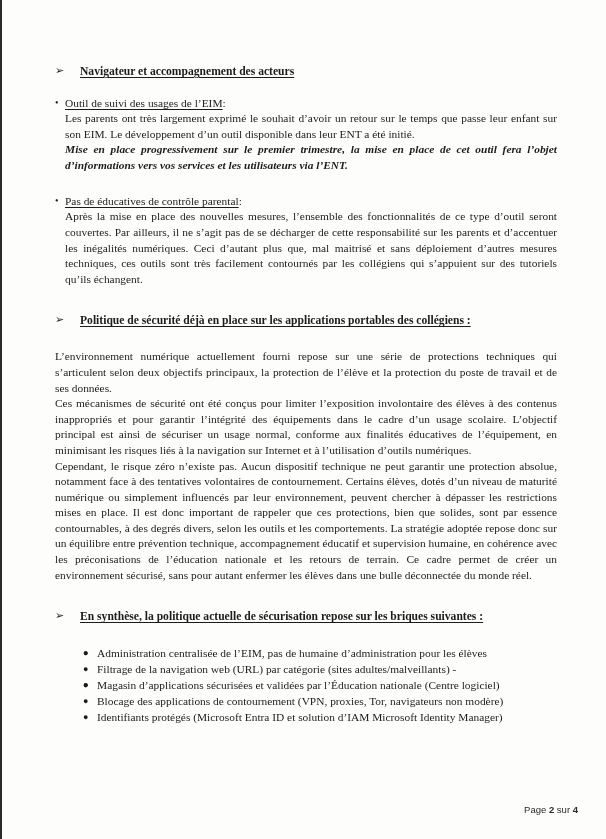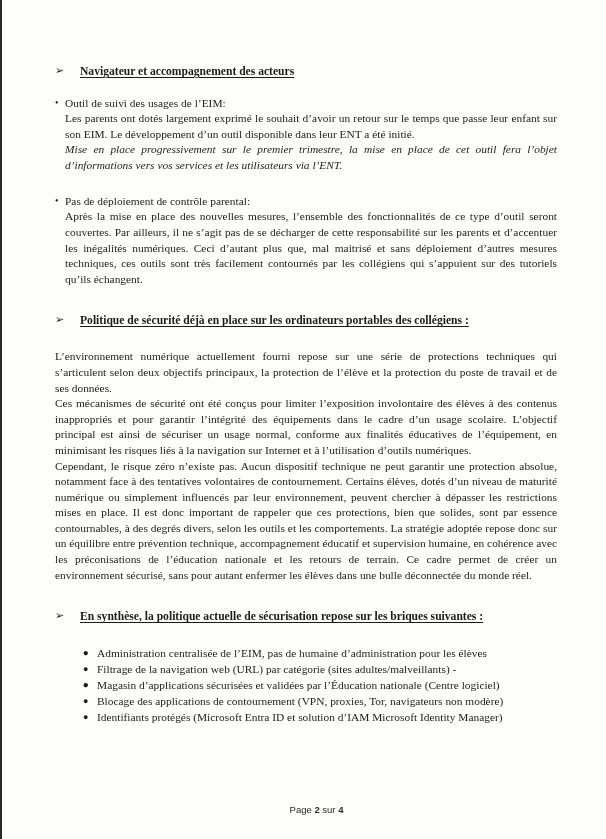--- a/index.html
+++ b/index.html
@@ -77,34 +77,35 @@
     margin: 0;
   }
   .subsection-title .disc-glyph {
     position: absolute;
     left: 0;
     top: 0;
     font-size: 10px;
     line-height: 16px;
   }
   .subsection-title .underlined {
+    text-decoration: underline;
     text-underline-offset: 2px;
   }
 
   .para {
     margin: 0;
     font-size: 11.4px;
     line-height: 15.6px;
     text-align: justify;
   }
   .para.indented {
     padding-left: 10px;
   }
   .para.emph {
-    font-weight: normal;
+    font-weight: bold;
     font-style: italic;
   }
 
   .spacer-sm { height: 9px; }
   .spacer-md { height: 14px; }
   .spacer-lg { height: 20px; }
   .spacer-xl { height: 26px; }
 
   
   .brick-list {
@@ -127,21 +128,21 @@
     font-size: 9px;
     line-height: 15.6px;
   }
 
   
   .footer {
     position: absolute;
     left: 55px;
     right: 28px;
     bottom: 24px;
-    text-align: center;
+    text-align: right;
     font-family: "Liberation Sans", "DejaVu Sans", sans-serif;
     font-size: 9.5px;
     color: #2a2a2a;
   }
   .footer b { font-weight: bold; }
 </style>
 </head>
 <body>
 
 <div class="page">
@@ -155,39 +156,39 @@
       <span class="heading-text">Navigateur et accompagnement des acteurs</span>
     </div>
 
     <div class="spacer-sm"></div>
 
     <div class="subsection">
       <p class="subsection-title">
         <span class="disc-glyph">•</span>
         <span class="underlined">Outil de suivi des usages de l’EIM</span><span>:</span>
       </p>
-      <p class="para indented">Les parents ont dotés largement exprimé le souhait d’avoir un retour sur le temps que passe leur enfant sur son EIM. Le développement d’un outil disponible dans leur ENT a été initié.</p>
+      <p class="para indented">Les parents ont très largement exprimé le souhait d’avoir un retour sur le temps que passe leur enfant sur son EIM. Le développement d’un outil disponible dans leur ENT a été initié.</p>
       <p class="para indented emph">Mise en place progressivement sur le premier trimestre, la mise en place de cet outil fera l’objet d’informations vers vos services et les utilisateurs via l’ENT.</p>
     </div>
 
     <div class="spacer-lg"></div>
 
     <div class="subsection">
       <p class="subsection-title">
         <span class="disc-glyph">•</span>
-        <span class="underlined">Pas de déploiement de contrôle parental</span><span>:</span>
+        <span class="underlined">Pas de éducatives de contrôle parental</span><span>:</span>
       </p>
       <p class="para indented">Après la mise en place des nouvelles mesures, l’ensemble des fonctionnalités de ce type d’outil seront couvertes. Par ailleurs, il ne s’agit pas de se décharger de cette responsabilité sur les parents et d’accentuer les inégalités numériques. Ceci d’autant plus que, mal maitrisé et sans déploiement d’autres mesures techniques, ces outils sont très facilement contournés par les collégiens qui s’appuient sur des tutoriels qu’ils échangent.</p>
     </div>
 
     <div class="spacer-xl"></div>
 
     <div class="heading">
       <span class="arrow-glyph">➢</span>
-      <span class="heading-text">Politique de sécurité déjà en place sur les ordinateurs portables des collégiens :</span>
+      <span class="heading-text">Politique de sécurité déjà en place sur les applications portables des collégiens :</span>
     </div>
 
     <div class="spacer-md"></div>
 
     <p class="para">L’environnement numérique actuellement fourni repose sur une série de protections techniques qui s’articulent selon deux objectifs principaux, la protection de l’élève et la protection du poste de travail et de ses données.</p>
     <p class="para">Ces mécanismes de sécurité ont été conçus pour limiter l’exposition involontaire des élèves à des contenus inappropriés et pour garantir l’intégrité des équipements dans le cadre d’un usage scolaire. L’objectif principal est ainsi de sécuriser un usage normal, conforme aux finalités éducatives de l’équipement, en minimisant les risques liés à la navigation sur Internet et à l’utilisation d’outils numériques.</p>
     <p class="para">Cependant, le risque zéro n’existe pas. Aucun dispositif technique ne peut garantir une protection absolue, notamment face à des tentatives volontaires de contournement. Certains élèves, dotés d’un niveau de maturité numérique ou simplement influencés par leur environnement, peuvent chercher à dépasser les restrictions mises en place. Il est donc important de rappeler que ces protections, bien que solides, sont par essence contournables, à des degrés divers, selon les outils et les comportements. La stratégie adoptée repose donc sur un équilibre entre prévention technique, accompagnement éducatif et supervision humaine, en cohérence avec les préconisations de l’éducation nationale et les retours de terrain. Ce cadre permet de créer un environnement sécurisé, sans pour autant enfermer les élèves dans une bulle déconnectée du monde réel.</p>
 
     <div class="spacer-xl"></div>
 

